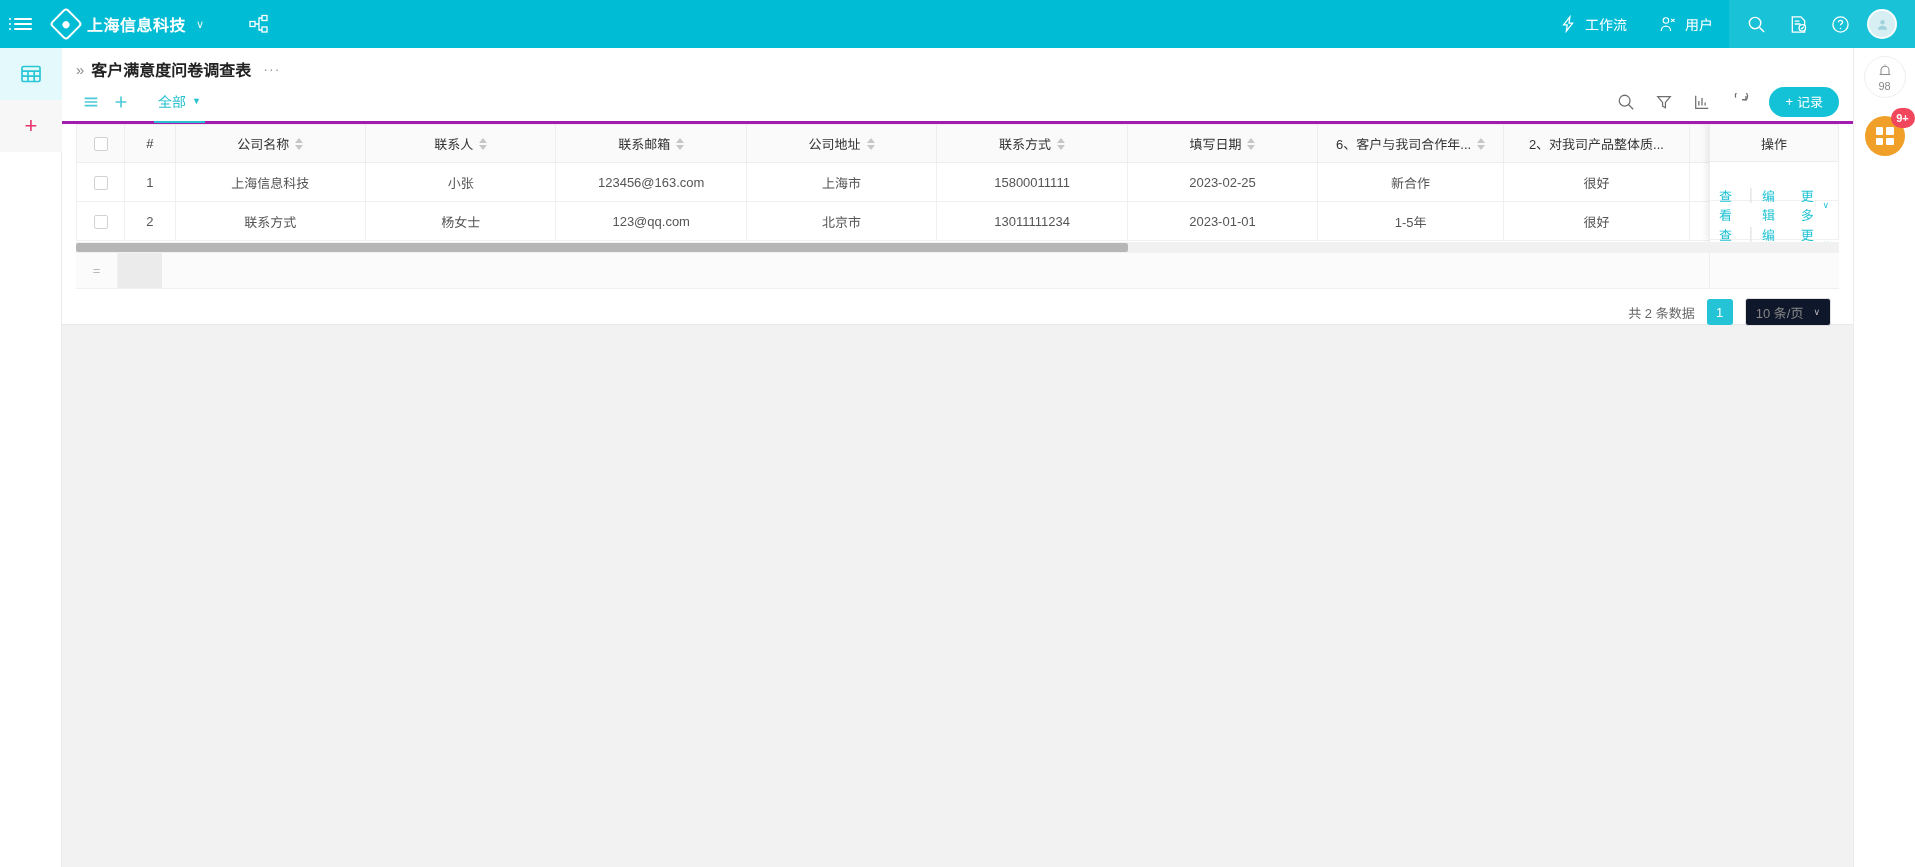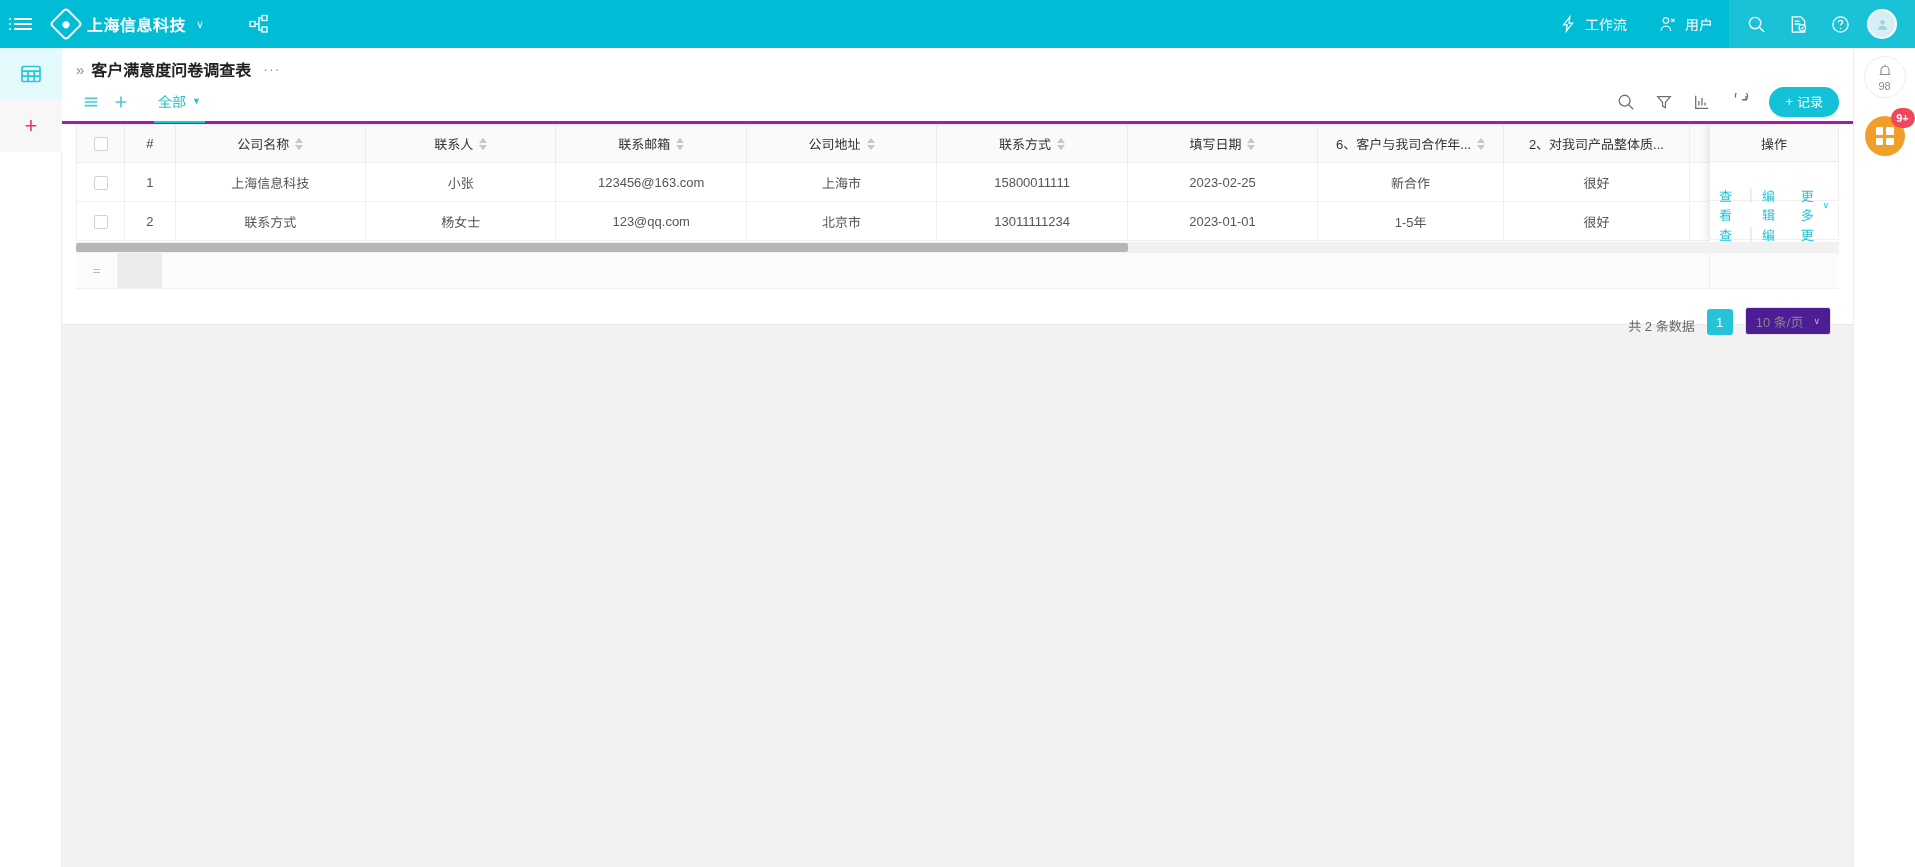--- a/index.html
+++ b/index.html
@@ -316,35 +316,35 @@
     width: 42px; display: flex; align-items: center; justify-content: center;
     color: #b8b8b8; font-size: 13px;
     border-right: 1px solid #f2f2f2;
   }
   .sum-hl { width: 44px; background: #ebebeb; }
   .sum-rest { flex: 1; }
   .sum-opcol { width: 130px; border-left: 1px solid #ededed; background: #fbfbfb; }
 
   
   .pager {
-    height: 46px; display: flex; align-items: flex-end; justify-content: flex-end;
+    height: 46px; display: flex; align-items: center; justify-content: flex-end;
     padding-right: 22px; gap: 12px;
     font-size: 13px; color: #666666;
   }
   .pg-page {
     min-width: 26px; height: 26px; padding: 0 6px;
     background: #24c3d5; color: #ffffff; border-radius: 3px;
     display: flex; align-items: center; justify-content: center;
     font-size: 13px; cursor: pointer;
   }
   .pg-size {
     height: 28px; padding: 0 10px;
     border: 1px solid #e2e2e2; border-radius: 3px;
     display: flex; align-items: center; gap: 10px;
-    color: #888888; cursor: pointer; background: #4c1d95;
+    color: #888888; cursor: pointer; background: #0f172a;
   }
   .pg-size .chev { font-size: 9px; color: #bbbbbb; }
 
   svg { display: block; }
 </style>
 </head>
 <body>
 
 <div class="topbar">
 

